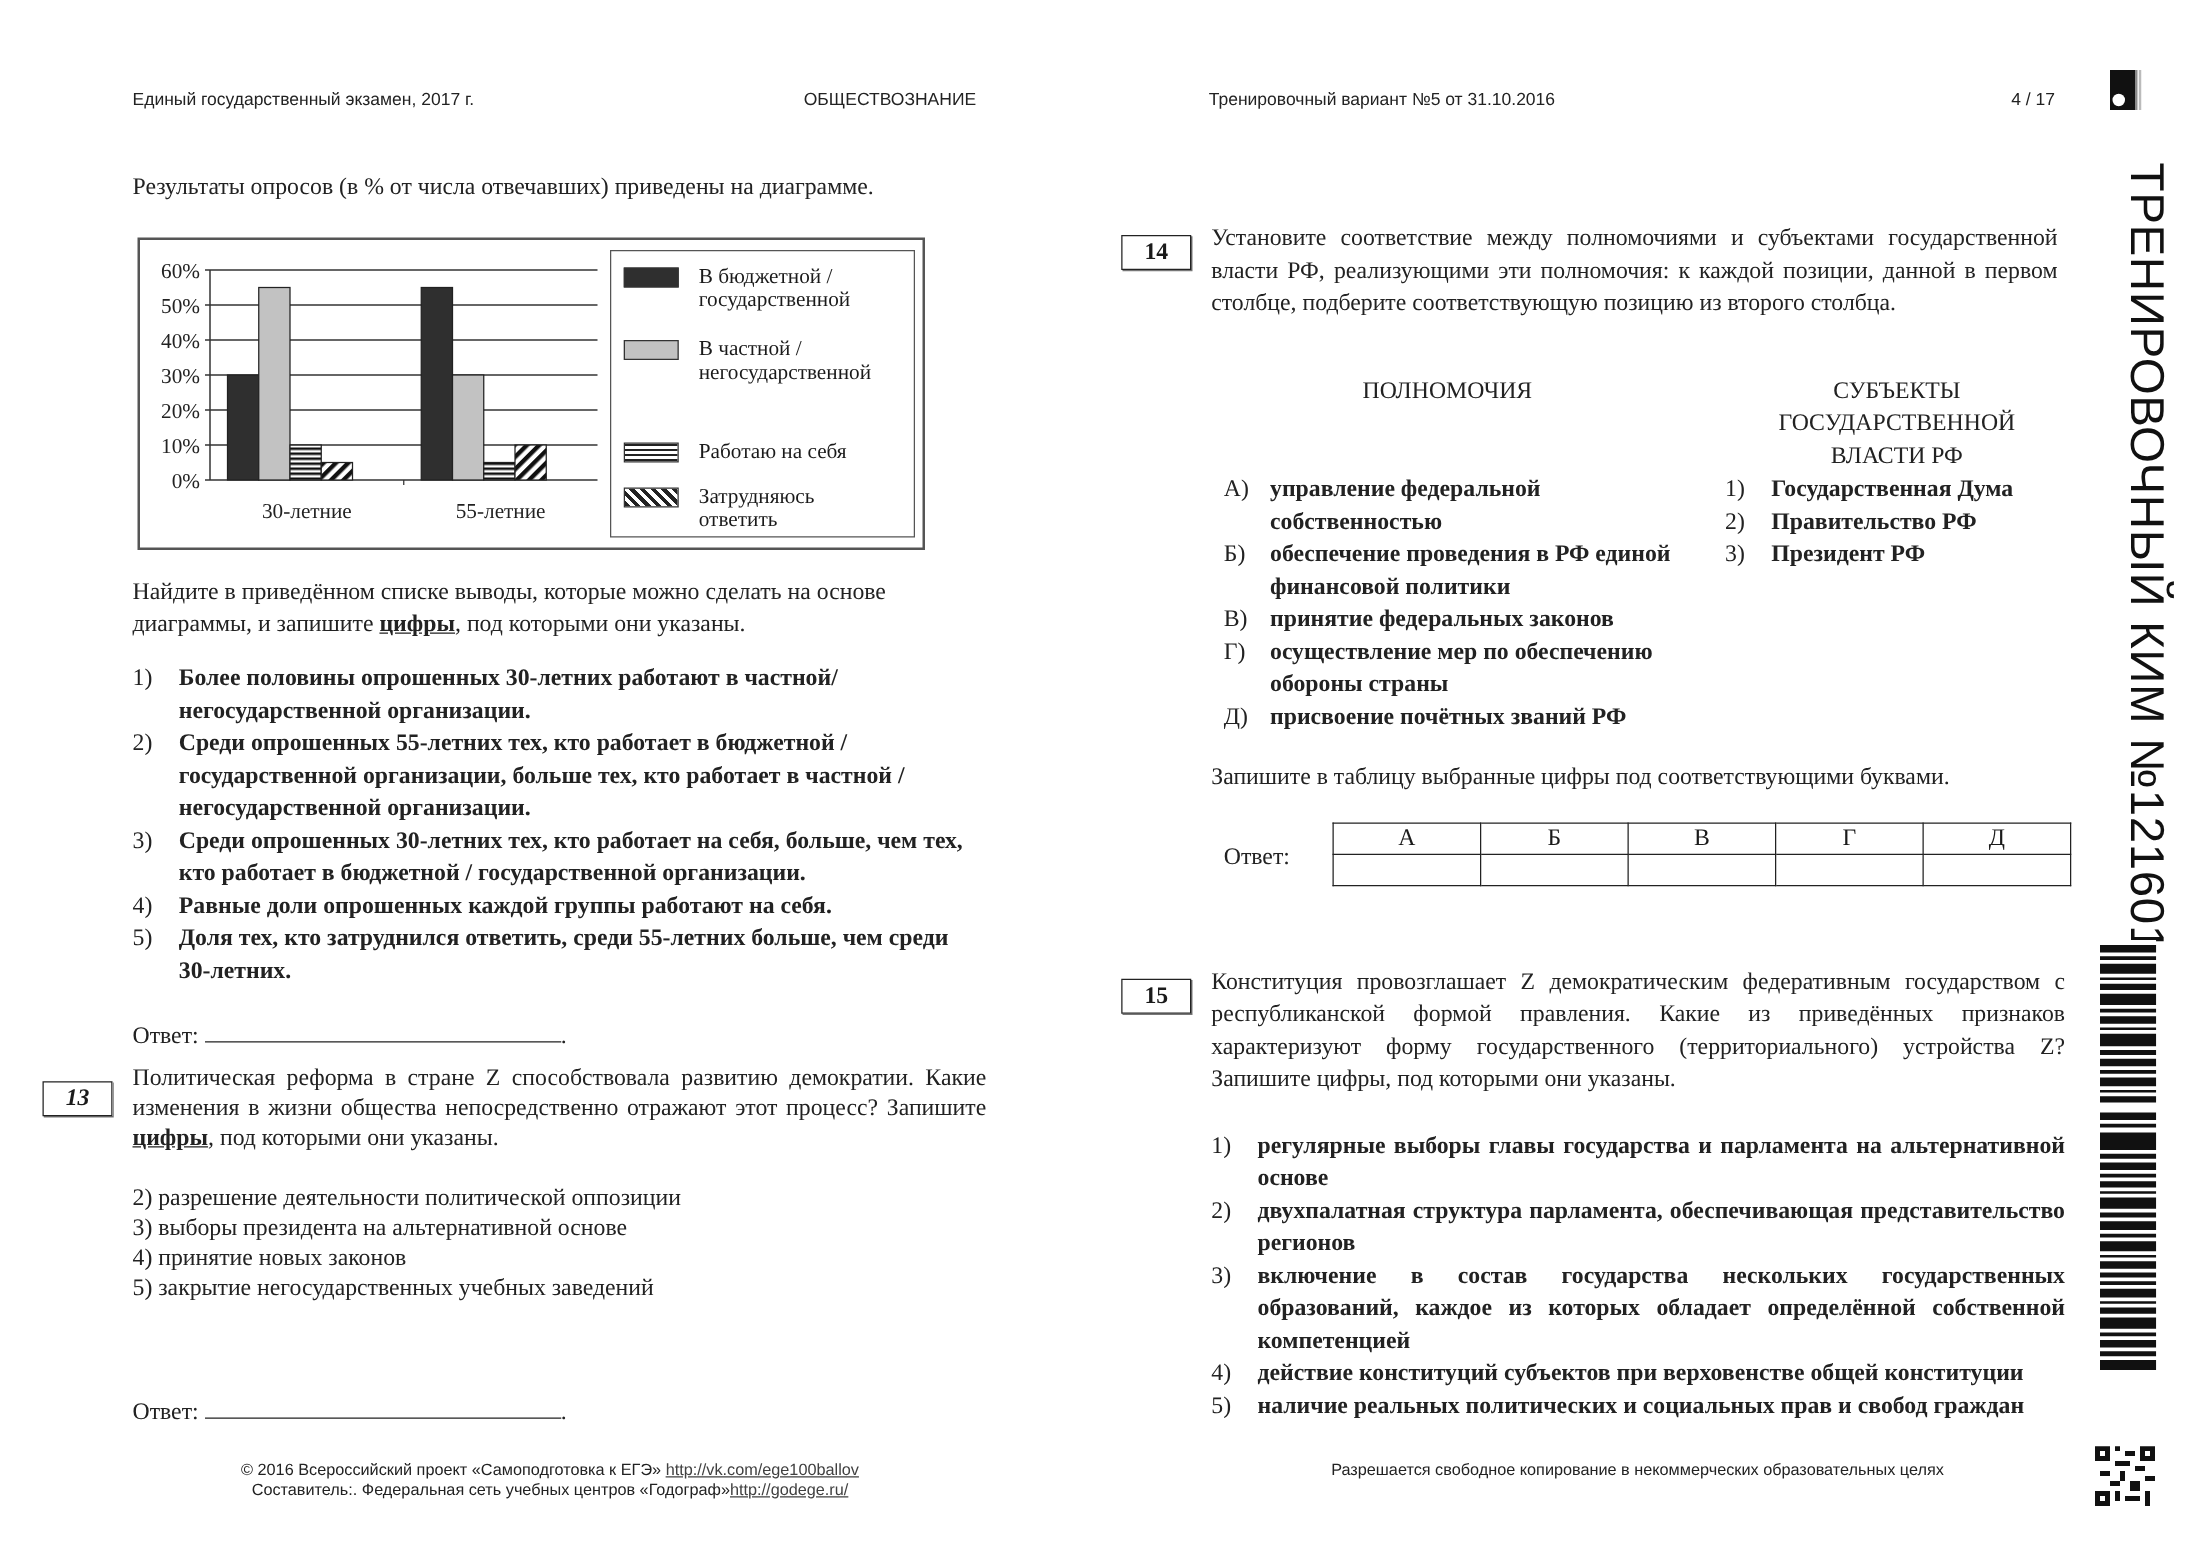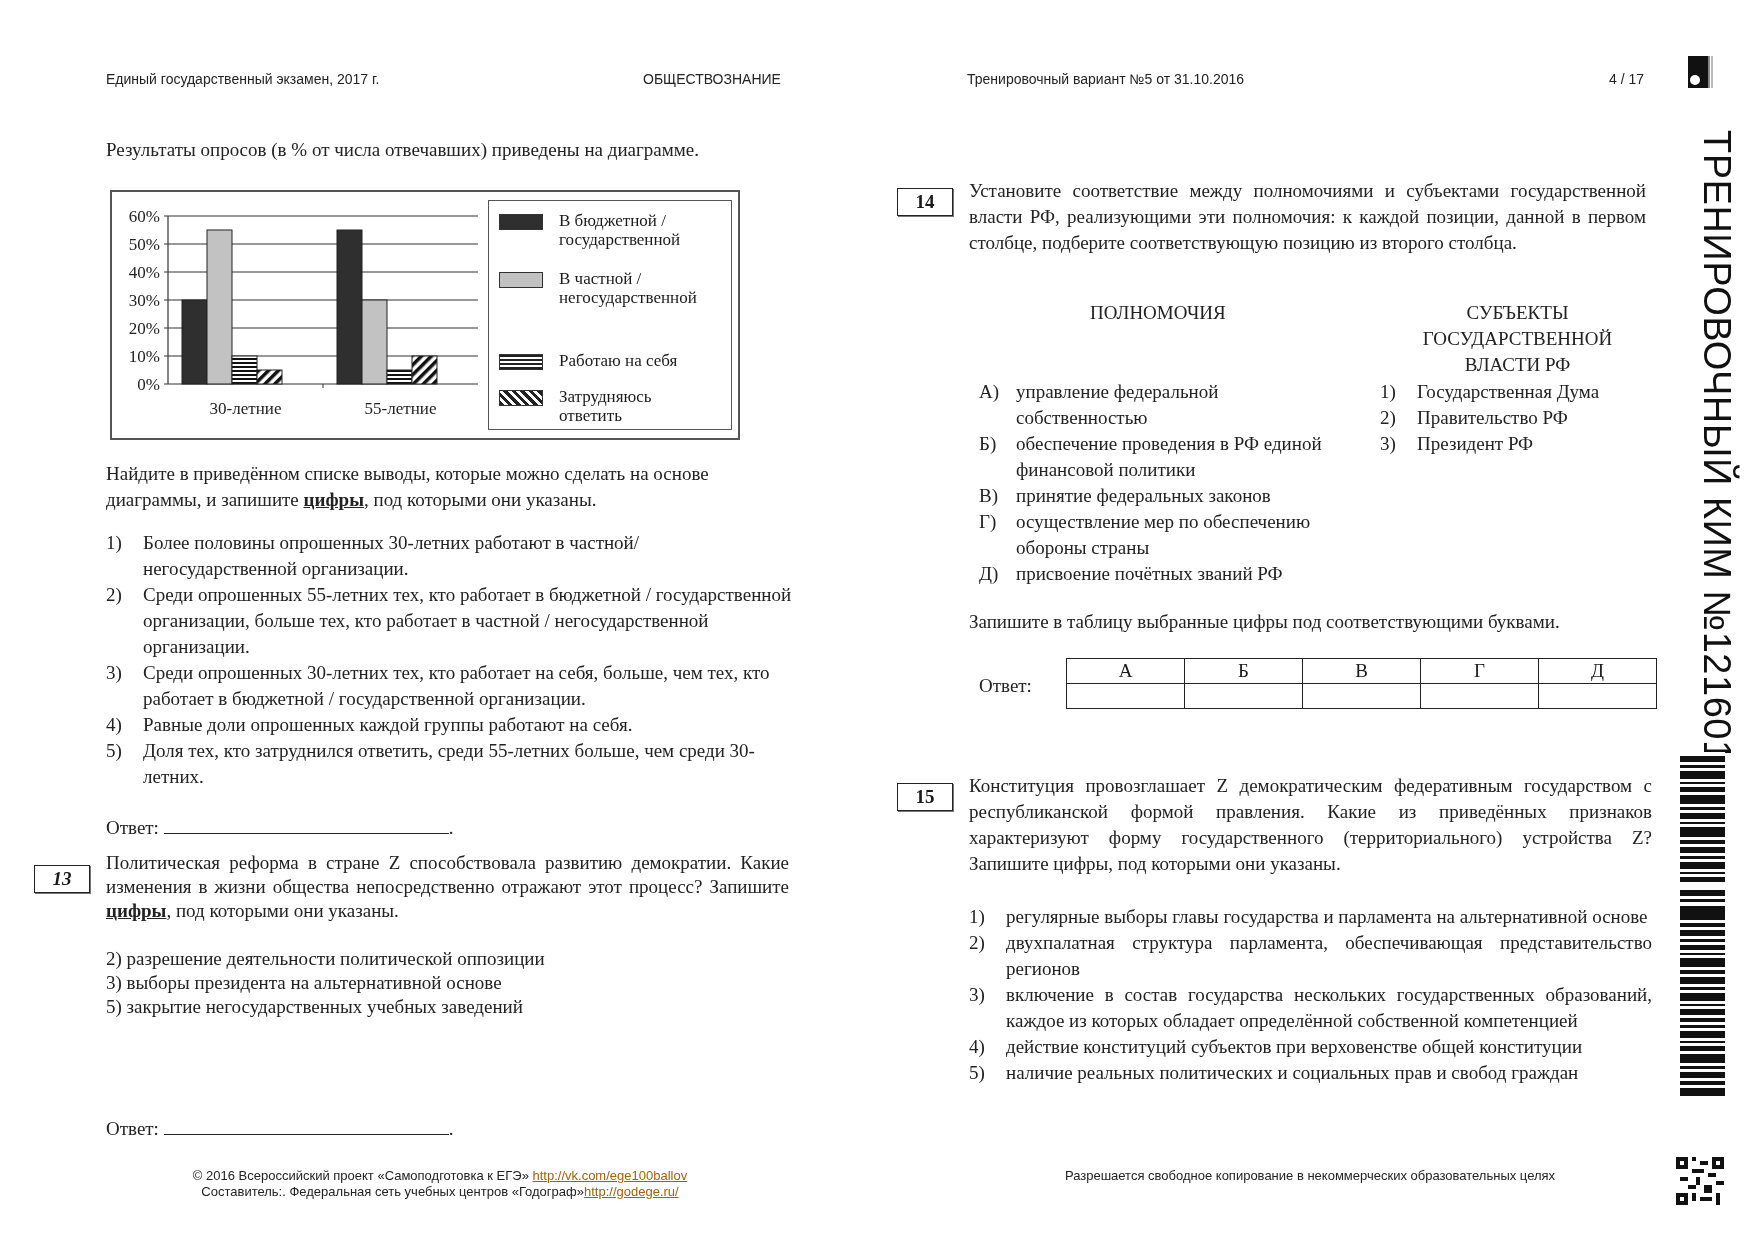--- a/index.html
+++ b/index.html
@@ -12,37 +12,37 @@
   .hdr { font-family: "Liberation Sans", sans-serif; font-size: 14px; color: #222; top: 71px; }
   .serif { font-family: "Liberation Serif", serif; font-size: 19px; line-height: 26px; color: #222; }
   .justify { text-align: justify; text-align-last: left; }
   .qnum {
     position: absolute; width: 54px; height: 26px; border: 1.5px solid #222;
     font-family: "Liberation Serif", serif; font-weight: bold; font-size: 19px;
     text-align: center; line-height: 26px; box-shadow: 1px 1px 0 #777; margin-top: 10px;
   }
   .list-item { display: flex; }
   .list-item .n { width: 37px; flex: none; }
-  .list-item .t { flex: 1; }
+  .list-item .t { flex: 1; font-weight: bold; }
   u.b { font-weight: bold; text-decoration: underline; }
   .answer-line { display: inline-block; width: 285px; border-bottom: 1px solid #222; height: 18px; vertical-align: baseline; }
   
   .chart-box { left: 110px; top: 190px; width: 630px; height: 250px; border: 2px solid #555; box-sizing: border-box; }
   .legend-box { left: 488px; top: 200px; width: 244px; height: 230px; border: 1.5px solid #555; box-sizing: border-box; }
   .legend-item { position: absolute; left: 10px; display: flex; align-items: flex-start; font-size: 17px; line-height: 19px; }
   .swatch { width: 44px; height: 16px; border: 1.5px solid #333; box-sizing: border-box; margin-right: 16px; margin-top: 3px; flex: none; }
   .sw-dark { background: #2f2f2f; }
   .sw-light { background: #c2c2c2; }
   .sw-hstripe { background: repeating-linear-gradient(to bottom, #222 0 2px, #fff 2px 4px); }
   .sw-diag { background: repeating-linear-gradient(45deg, #222 0 3px, #fff 3px 6px); }
   
   table.ans { border-collapse: collapse; font-family: "Liberation Serif", serif; font-size: 19px; }
   table.ans td { border: 1.5px solid #222; width: 117px; height: 24px; text-align: center; padding: 0; }
   .footer { font-family: "Liberation Sans", sans-serif; font-size: 13px; color: #222; text-align: center; line-height: 16px; }
-  .footer a { color: #a16207; text-decoration: underline; }
+  .footer a { color: #404040; text-decoration: underline; }
   .vertical-title {
     position: absolute; left: 1738px; top: 130px; transform-origin: 0 0; transform: rotate(90deg);
     font-family: "Liberation Sans", sans-serif; font-size: 38px; color: #111; white-space: nowrap; letter-spacing: 0.5px;
   }
 </style>
 </head>
 <body>
 
 <div class="abs hdr" style="left:106px;">Единый государственный экзамен, 2017 г.</div>
 <div class="abs hdr" style="left:643px;">ОБЩЕСТВОЗНАНИЕ</div>
@@ -239,20 +239,21 @@
   <span class="answer-line"></span>.
 </div>
 
 <div class="qnum" style="left:34px;top:855px;font-style:italic;">13</div>
 <div class="abs serif justify" style="left:106px;top:851px;width:683px;line-height:24px;">
   <span>Политическая реформа в стране Z способствовала развитию демократии. Какие изменения в жизни общества непосредственно отражают этот процесс? Запишите </span><u class="b">цифры</u><span>, под которыми они указаны.</span>
 </div>
 <div class="abs serif" style="left:106px;top:947px;line-height:24px;">
   <div>2) разрешение деятельности политической оппозиции</div>
   <div>3) выборы президента на альтернативной основе</div>
+  <div>4) принятие новых законов</div>
   <div>5) закрытие негосударственных учебных заведений</div>
 </div>
 <div class="abs serif" style="left:106px;top:1116px;">
   <span>Ответ:</span>
   <span class="answer-line"></span>.
 </div>
 
 <div class="qnum" style="left:897px;top:178px;">14</div>
 <div class="abs serif justify" style="left:969px;top:178px;width:677px;">Установите соответствие между полномочиями и субъектами государственной власти РФ, реализующими эти полномочия: к каждой позиции, данной в первом столбце, подберите соответствующую позицию из второго столбца.</div>
 

